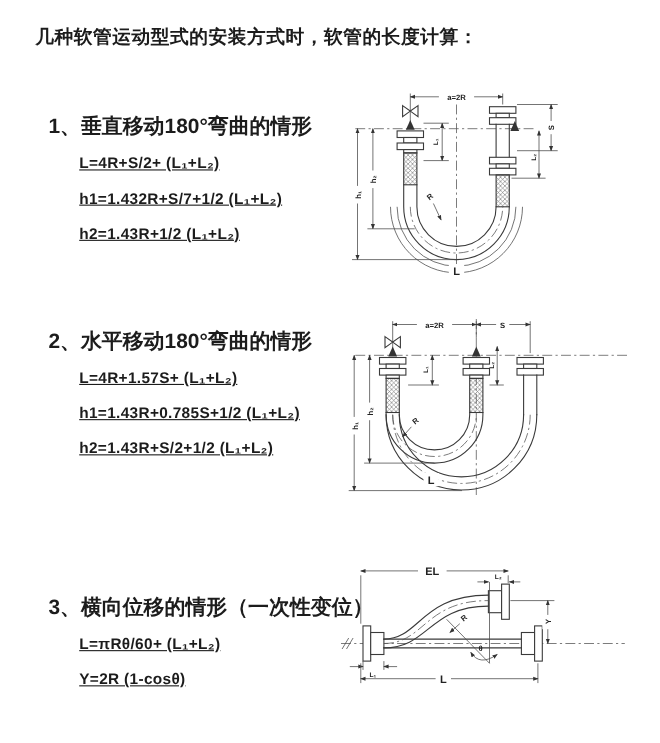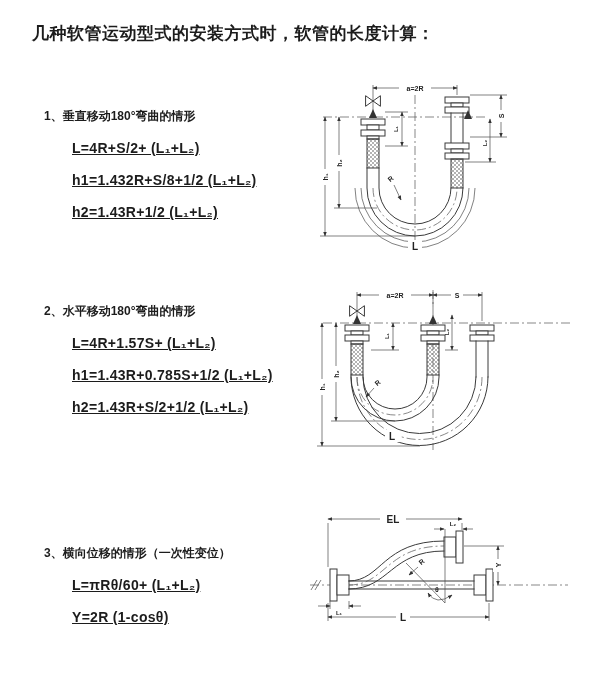--- a/index.html
+++ b/index.html
@@ -5,21 +5,21 @@
   html,body{margin:0;padding:0;}
   body{
     width:600px;height:675px;position:relative;background:#ffffff;
     font-family:"Liberation Sans","DejaVu Sans",sans-serif;color:#1c1c1c;overflow:hidden;
   }
   .page-title{
     position:absolute;left:32px;top:22px;font-size:17px;font-weight:bold;
     letter-spacing:0.5px;white-space:nowrap;
   }
   .section{position:absolute;left:44px;font-weight:bold;}
-  .section .heading{font-size:12px;line-height:32px;white-space:nowrap;}
+  .section .heading{font-size:19px;line-height:32px;white-space:nowrap;}
   .section .formula{font-size:14px;line-height:32px;margin-left:28px;white-space:nowrap;letter-spacing:0.3px;text-decoration:underline;}
   #sec1{top:100px;} #sec2{top:295px;} #sec3{top:537px;}
   svg.diag{position:absolute;overflow:visible;}
   .ln{stroke:#3a3a3a;stroke-width:1;fill:none;stroke-linecap:square;}
   .thin{stroke:#4a4a4a;stroke-width:0.7;fill:none;}
   .cl{stroke:#555;stroke-width:0.7;fill:none;stroke-dasharray:9 3 2 3;}
   .dim{stroke:#4a4a4a;stroke-width:0.7;fill:none;}
   .fit{fill:#ffffff;stroke:#3a3a3a;stroke-width:1;}
   .hose{fill:url(#hx);stroke:#3a3a3a;stroke-width:1;}
   .whbg{fill:#ffffff;}
@@ -40,21 +40,21 @@
       <path d="M0,4 L4,0 M0,0 L4,4" stroke="#666" stroke-width="0.5" fill="none"></path>
     </pattern>
   </defs>
 </svg>
 
 <div class="page-title">几种软管运动型式的安装方式时，软管的长度计算：</div>
 
 <div class="section" id="sec1">
   <div class="heading">1、垂直移动180°弯曲的情形</div>
   <div class="formula">L=4R+S/2+ (L₁+L₂)</div>
-  <div class="formula">h1=1.432R+S/8+1/2 (L₁+L₂)</div>
+  <div class="formula">h1=1.432R+S/7+1/2 (L₁+L₂)</div>
   <div class="formula">h2=1.43R+1/2 (L₁+L₂)</div>
 </div>
 
 <div class="section" id="sec2">
   <div class="heading">2、水平移动180°弯曲的情形</div>
   <div class="formula">L=4R+1.57S+ (L₁+L₂)</div>
   <div class="formula">h1=1.43R+0.785S+1/2 (L₁+L₂)</div>
   <div class="formula">h2=1.43R+S/2+1/2 (L₁+L₂)</div>
 </div>
 

